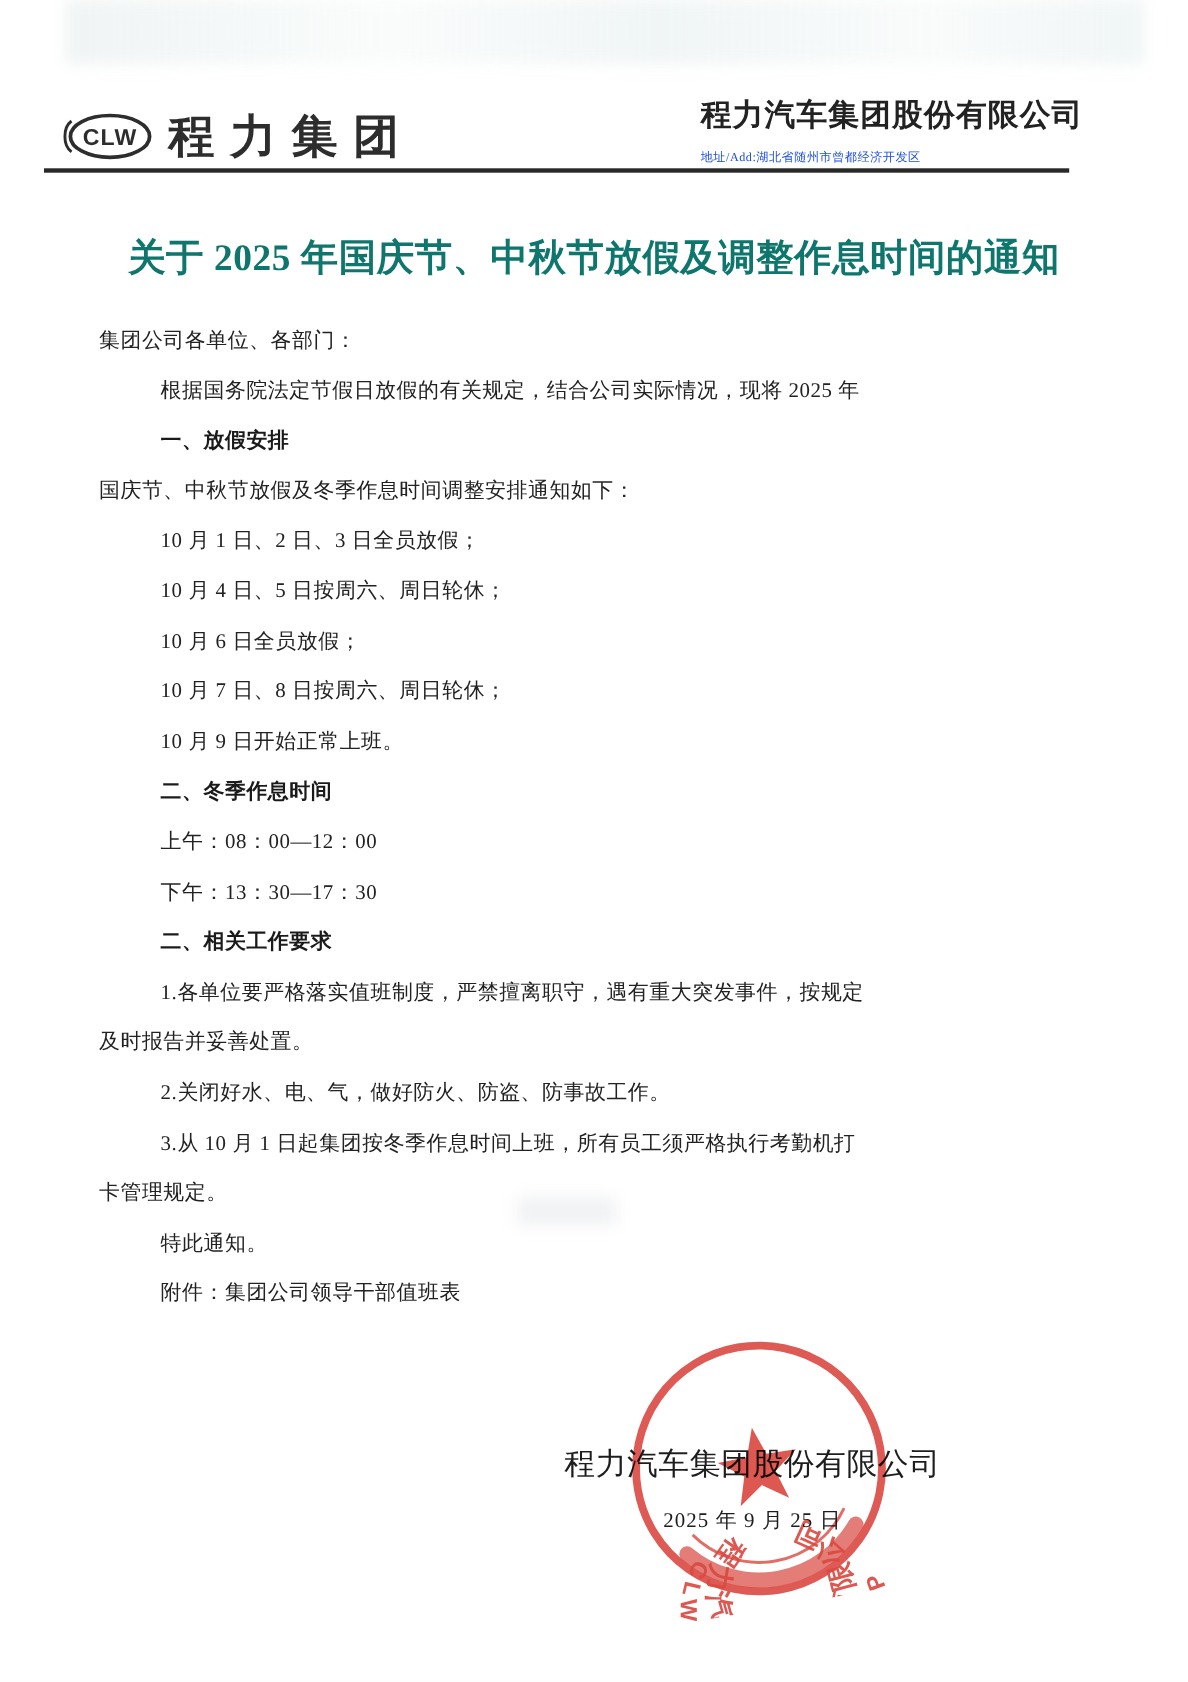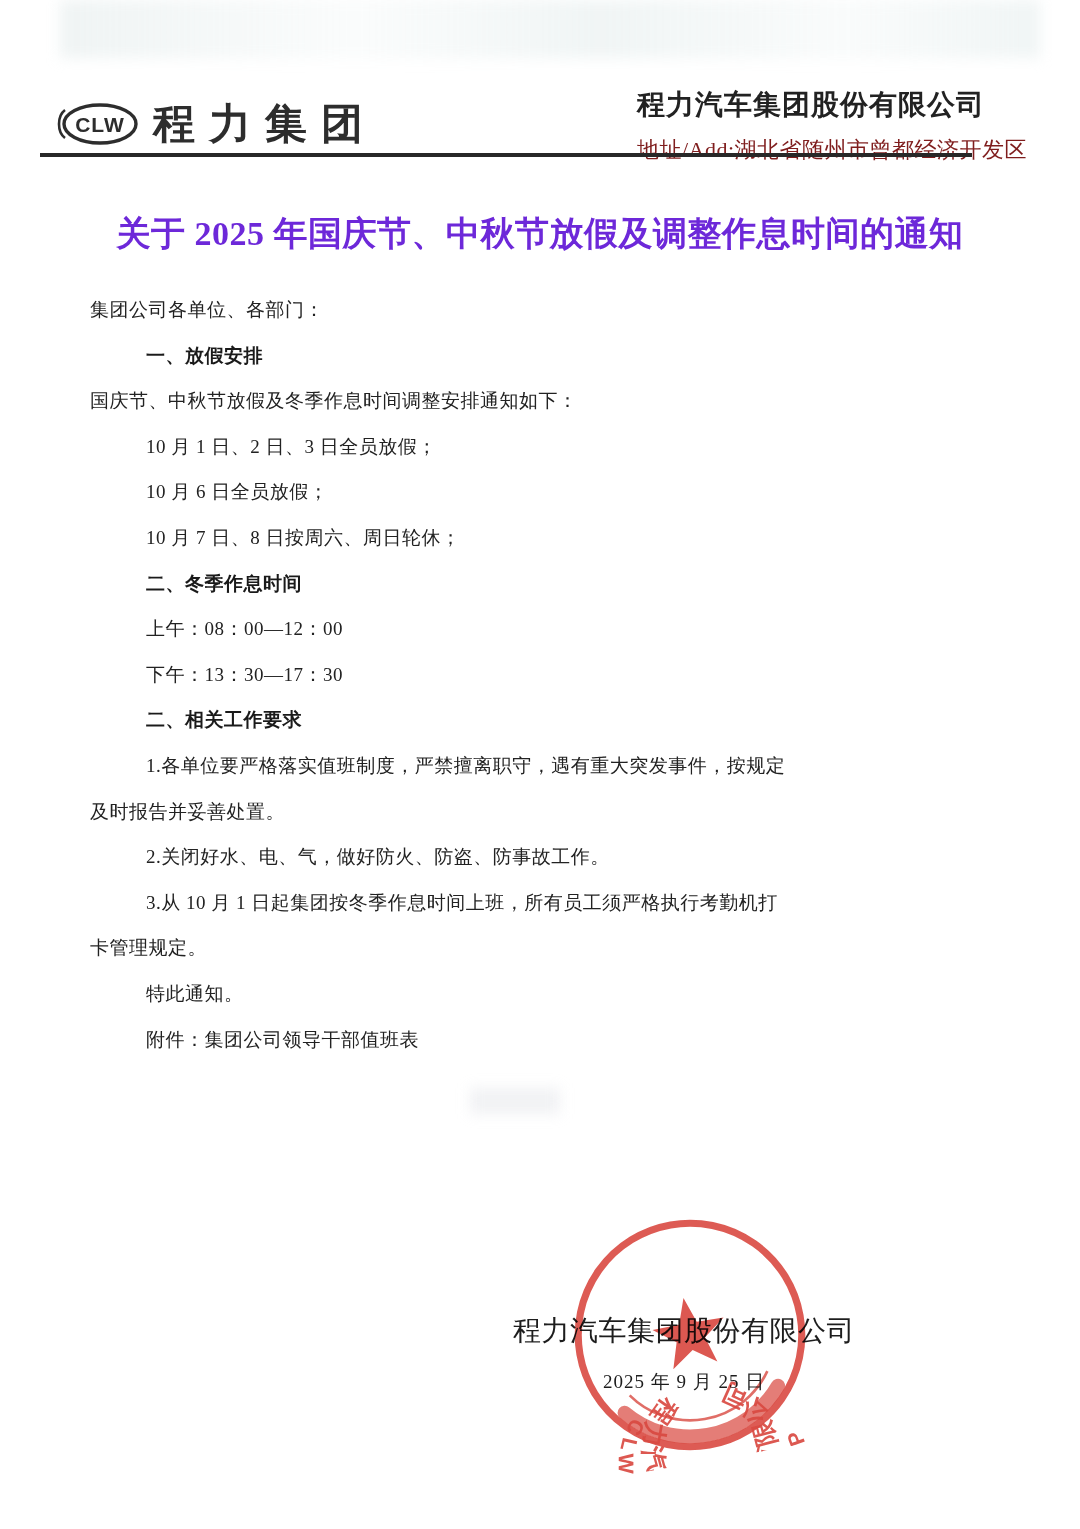--- a/index.html
+++ b/index.html
@@ -24,27 +24,27 @@
   .brand-cn{
     font-family:"Liberation Sans","DejaVu Sans",sans-serif;
     font-weight:700;font-size:42px;letter-spacing:14px;
     color:#2d2d2d;margin-left:14px;white-space:nowrap;
   }
   .header-right{position:absolute;left:637px;top:86px;white-space:nowrap;}
   .company-name{
     font-family:"Liberation Sans","DejaVu Sans",sans-serif;
     font-weight:700;font-size:28px;color:#222;letter-spacing:1px;
   }
-  .company-addr{font-size:22px;color:#7f1d1d;margin-top:11px;letter-spacing:.5px;}
+  .company-addr{font-size:11px;color:#1d4ed8;margin-top:11px;letter-spacing:.5px;}
   .header-rule{position:absolute;left:40px;top:153px;width:932px;height:4px;background:#282828;}
 
   
   .doc-title{
     position:absolute;left:0;top:211px;width:1080px;text-align:center;
-    font-weight:700;font-size:34px;color:#6d28d9;letter-spacing:.5px;white-space:nowrap;
+    font-weight:700;font-size:34px;color:#0f766e;letter-spacing:.5px;white-space:nowrap;
   }
 
   
   .body-block{position:absolute;left:90px;top:287px;width:886px;}
   .line{
     font-size:19px;line-height:45.6px;white-space:nowrap;color:#222;
     letter-spacing:.5px;
   }
   .line.indent{padding-left:56px;}
   .line.head{
@@ -85,25 +85,28 @@
     <div class="company-name">程力汽车集团股份有限公司</div>
     <div class="company-addr">地址/Add:湖北省随州市曾都经济开发区</div>
   </div>
 
   <div class="header-rule"></div>
 
   <div class="doc-title">关于 2025 年国庆节、中秋节放假及调整作息时间的通知</div>
 
   <div class="body-block">
     <div class="line">集团公司各单位、各部门：</div>
+    <div class="line indent">根据国务院法定节假日放假的有关规定，结合公司实际情况，现将 2025 年</div>
     <div class="line indent head">一、放假安排</div>
     <div class="line">国庆节、中秋节放假及冬季作息时间调整安排通知如下：</div>
     <div class="line indent">10 月 1 日、2 日、3 日全员放假；</div>
+    <div class="line indent">10 月 4 日、5 日按周六、周日轮休；</div>
     <div class="line indent">10 月 6 日全员放假；</div>
     <div class="line indent">10 月 7 日、8 日按周六、周日轮休；</div>
+    <div class="line indent">10 月 9 日开始正常上班。</div>
     <div class="line indent head">二、冬季作息时间</div>
     <div class="line indent">上午：08：00—12：00</div>
     <div class="line indent">下午：13：30—17：30</div>
     <div class="line indent head">二、相关工作要求</div>
     <div class="line indent">1.各单位要严格落实值班制度，严禁擅离职守，遇有重大突发事件，按规定</div>
     <div class="line">及时报告并妥善处置。</div>
     <div class="line indent">2.关闭好水、电、气，做好防火、防盗、防事故工作。</div>
     <div class="line indent">3.从 10 月 1 日起集团按冬季作息时间上班，所有员工须严格执行考勤机打</div>
     <div class="line">卡管理规定。</div>
     <div class="line indent">特此通知。</div>

